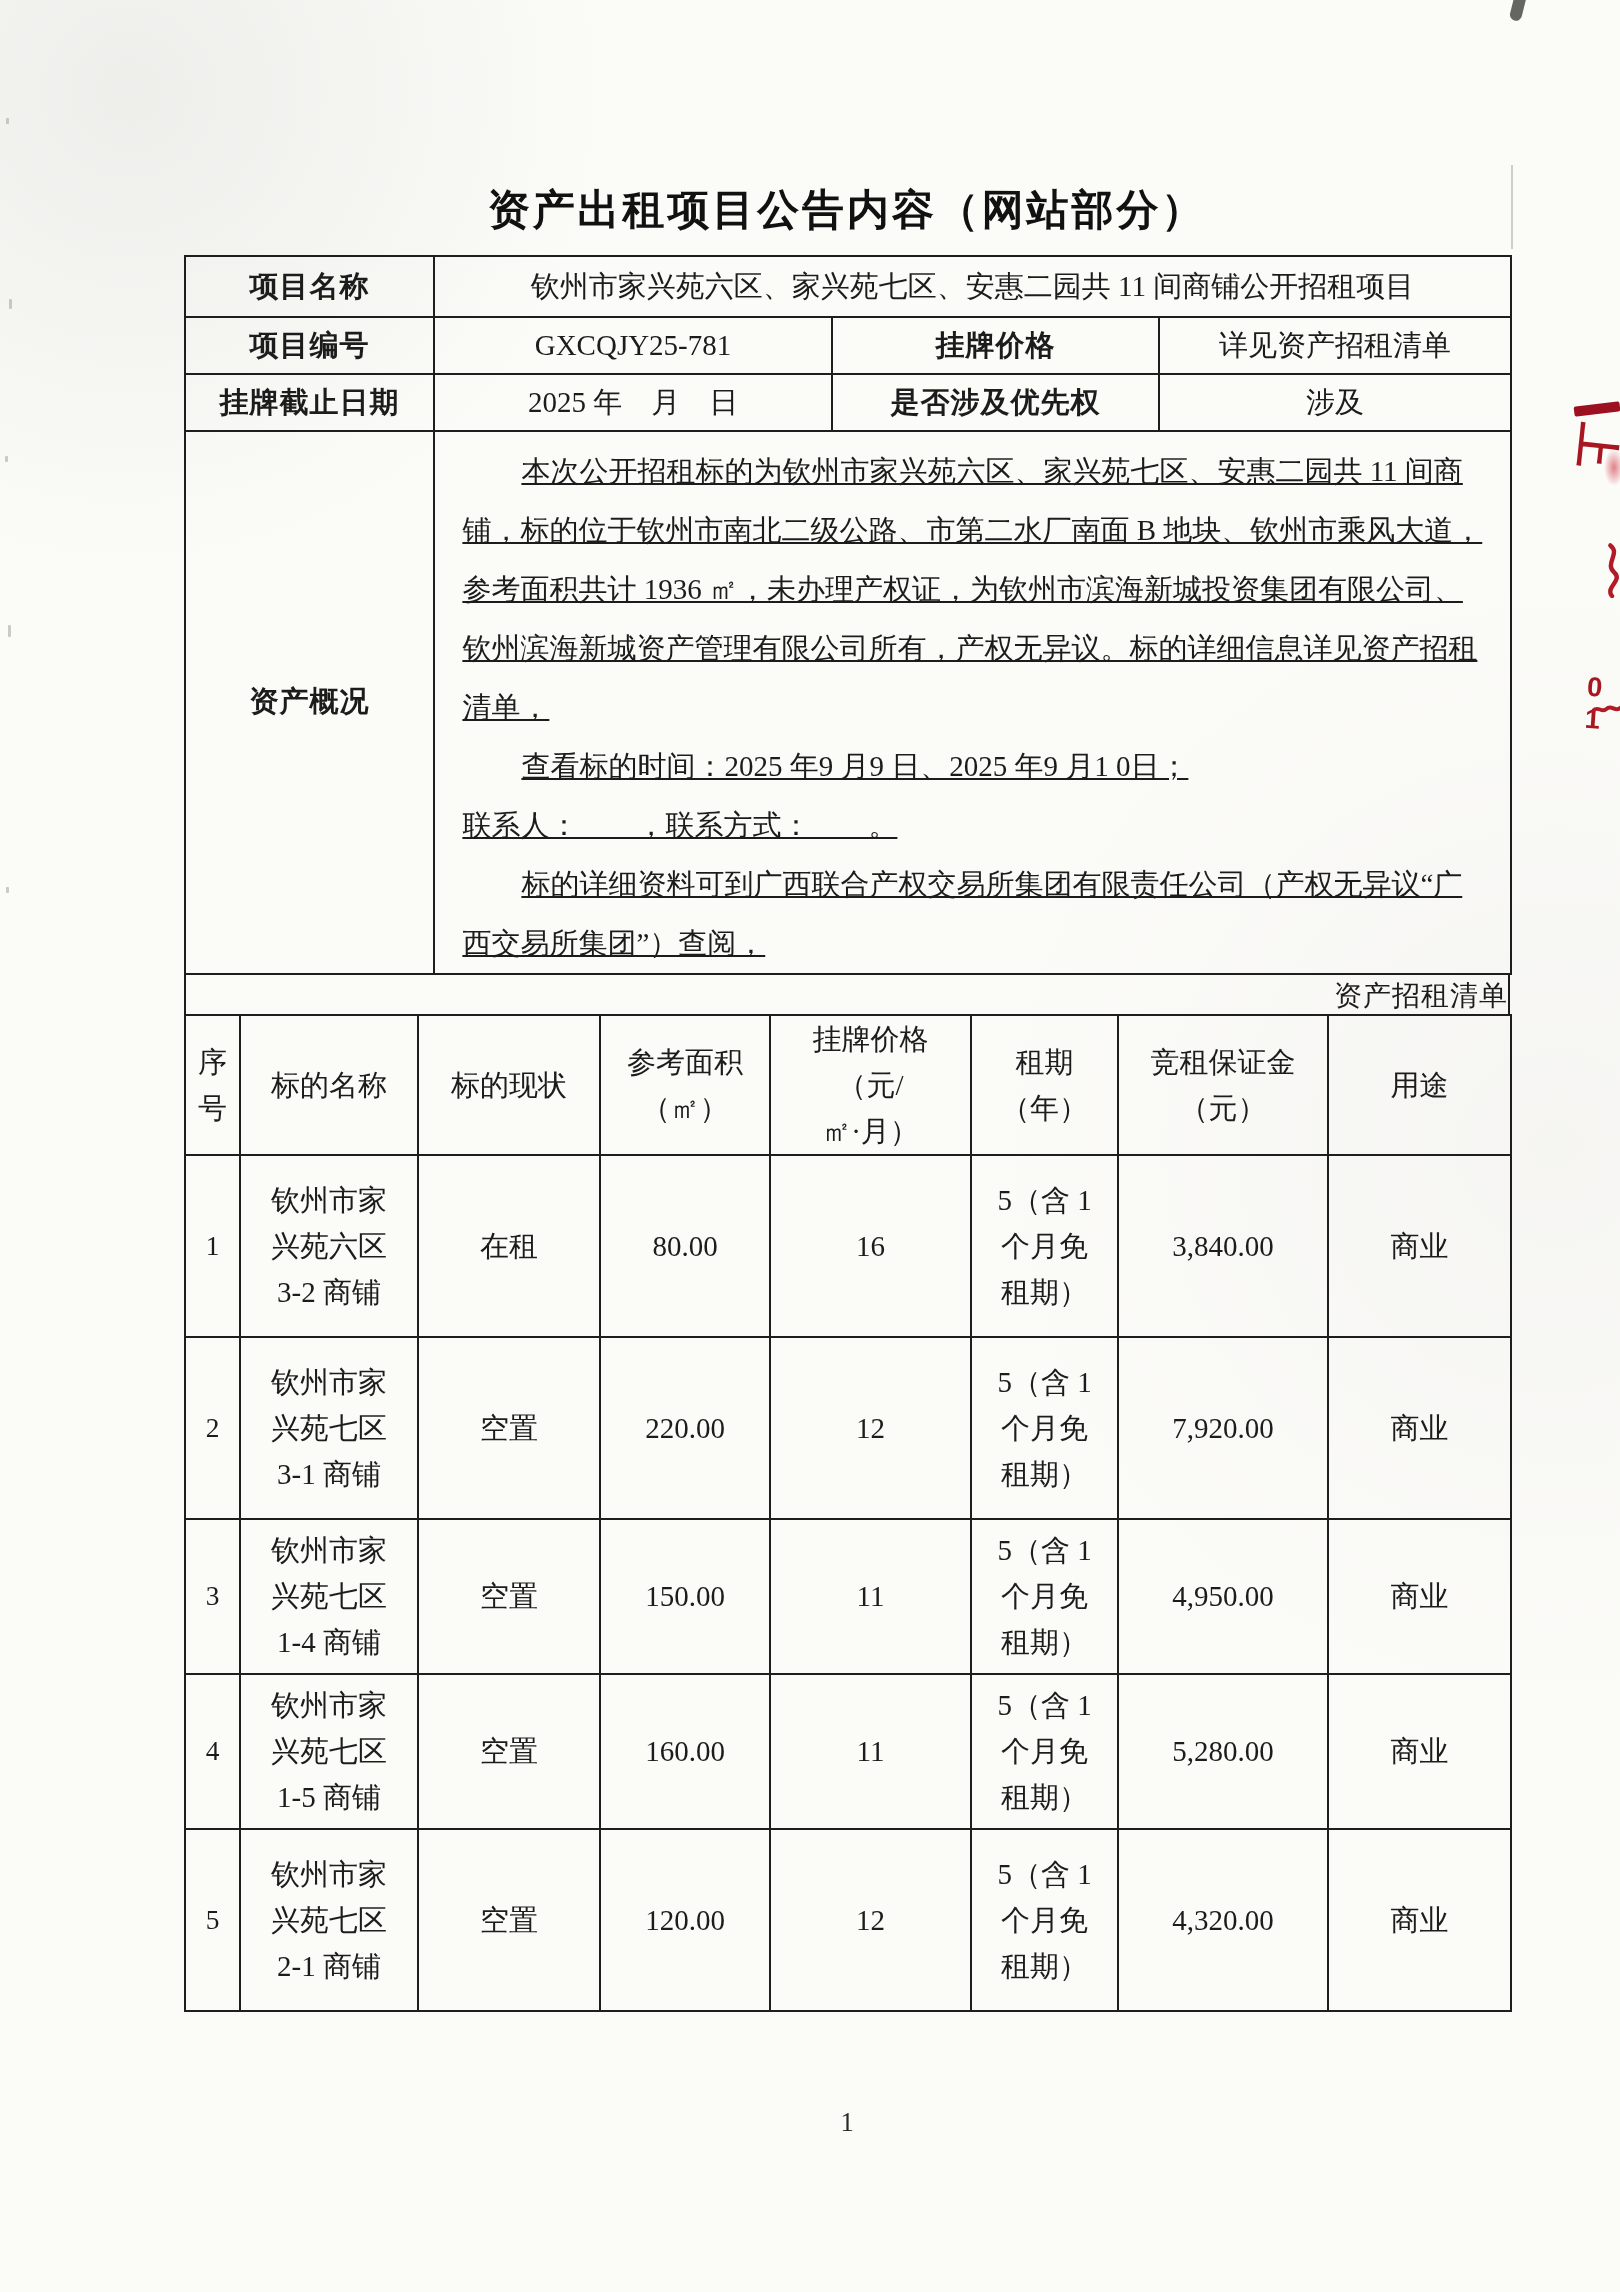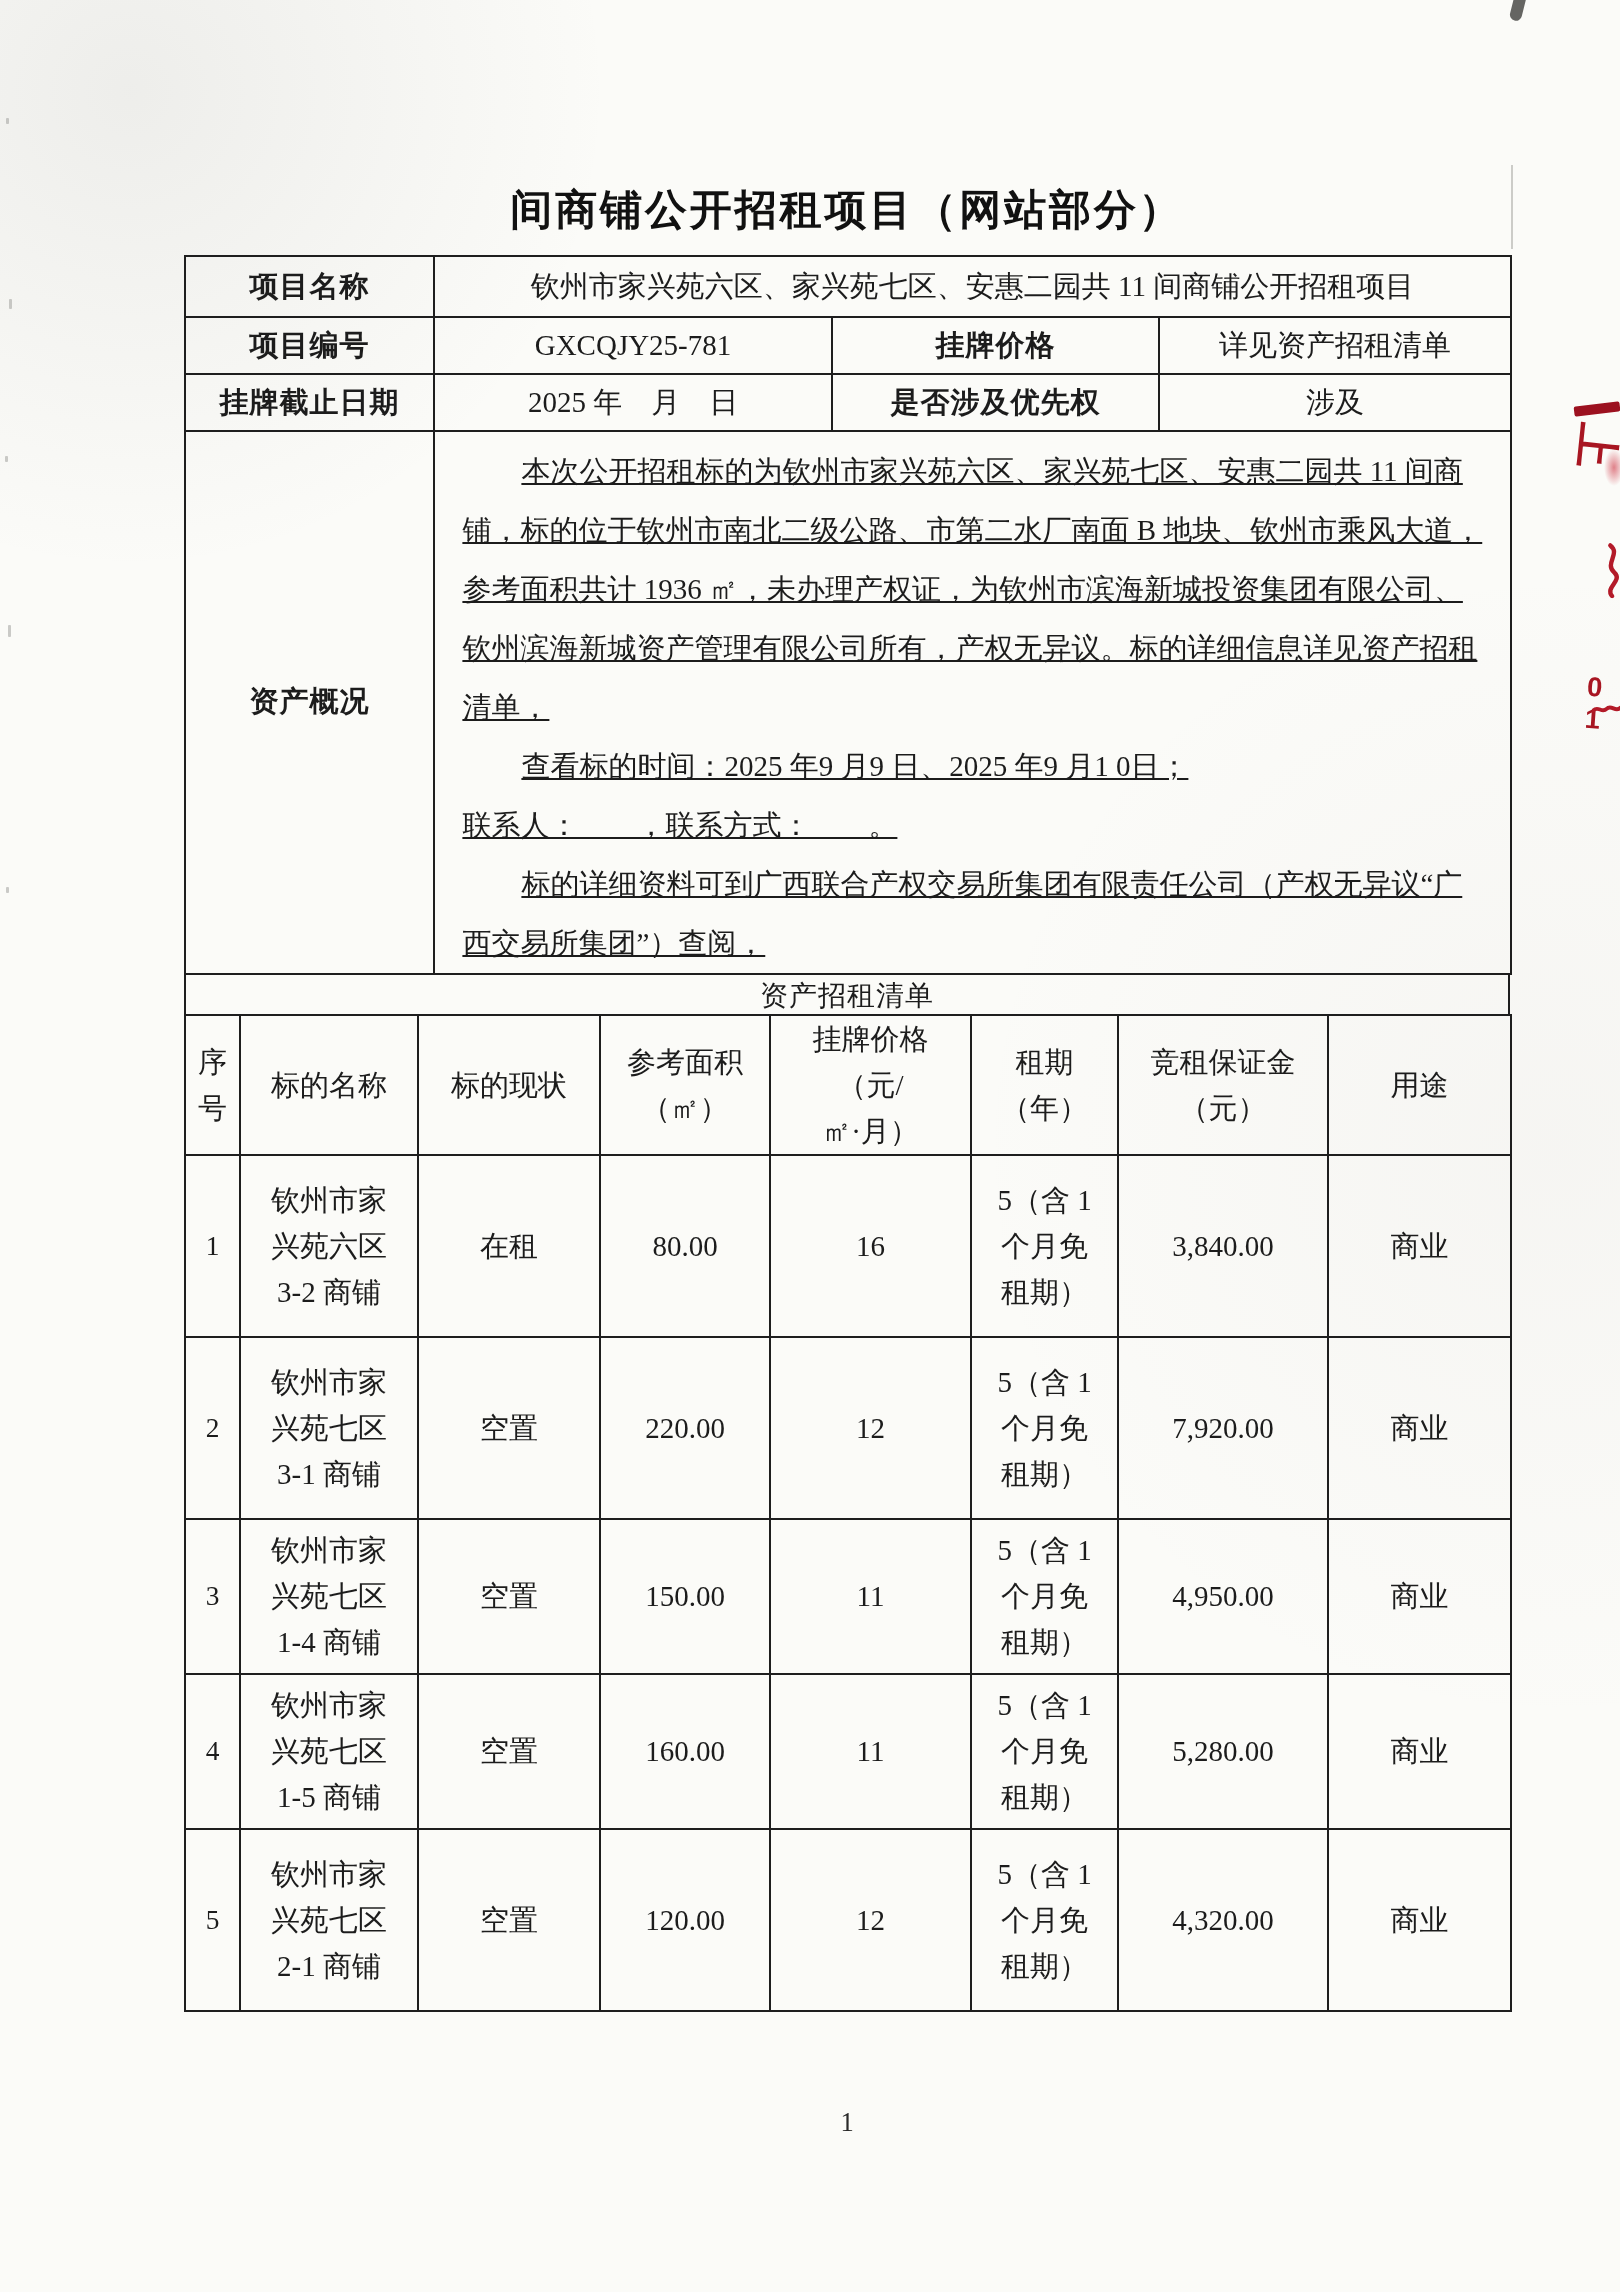--- a/index.html
+++ b/index.html
@@ -35,21 +35,21 @@
   .t1 tr.r1{height:61px;}
   .t1 tr.r5{height:493px;}
   .overview-cell{
     text-align:left;vertical-align:top;padding:9.8px 23.5px 0 27.4px;text-decoration:underline;
   }
   .overview-cell p{margin:0;font-size:29px;line-height:59px;}
   .overview-cell p.ind{text-indent:59px;}
   .banner{
     margin-top:-2px;height:39px;line-height:41px;
     border:2px solid #1e1e1e;
-    text-align:center;font-size:28px;letter-spacing:1px;
+    text-align:right;font-size:28px;letter-spacing:1px;
     font-family:"Liberation Serif",serif;
   }
   .t2{margin-top:-2px;}
   .t2 th,.t2 td{white-space:pre-line;line-height:46px;}
   .t2 thead tr{height:112px;}
   .t2 tr.dr1,.t2 tr.dr2,.t2 tr.dr5{height:182px;}
   .t2 tr.dr3,.t2 tr.dr4{height:155px;}
   .t2 td.seq{font-size:27.4px;}
   .pagenum{
     position:absolute;left:184px;top:2107px;width:1326px;text-align:center;
@@ -67,21 +67,21 @@
   
   .fold-line{position:absolute;left:1511px;top:165px;width:2px;height:84px;background:#b8b8b4;opacity:.7;}
   .corner-sliver{position:absolute;left:1512px;top:-7.8px;width:11.8px;height:29px;background:#4a4a48;border-radius:0 0 7.8px 7.8px;transform:rotate(14deg);opacity:.85;}
   .speck{position:absolute;width:2.9px;height:5.9px;background:#9a9a96;opacity:.5;border-radius:1px;}
 </style>
 </head>
 <body>
 
 <div class="page">
 
-  <h1 class="doc-title">间商铺公开招租项目（网站部分）</h1>
+  <h1 class="doc-title">资产出租项目公告内容（网站部分）</h1>
 
   <div class="tables">
 
     <table class="t1">
       <colgroup>
           <col style="width:249px">
           <col style="width:398px">
           <col style="width:327px">
           <col style="width:352px">
         </colgroup>

